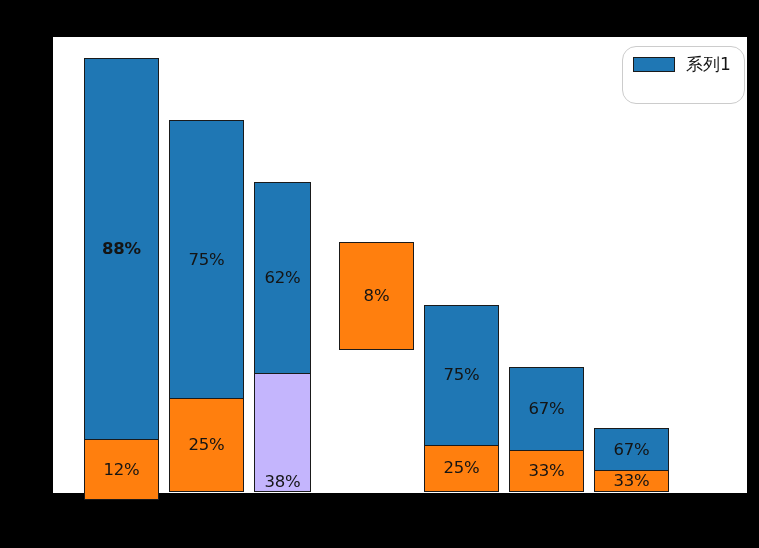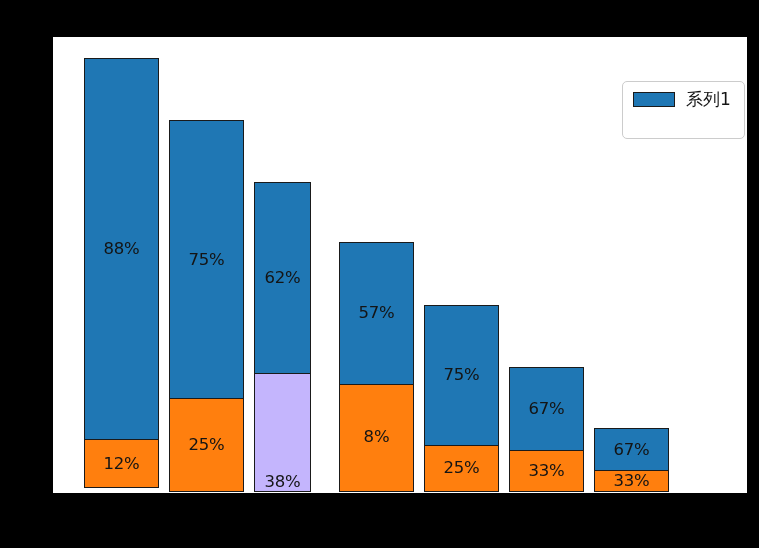--- a/index.html
+++ b/index.html
@@ -66,24 +66,23 @@
 
   
   #legend {
     position: absolute;
     left: 622px;
     top: 46px;
     width: 123px;
     height: 58px;
     background: #ffffff;
     border: 1px solid #cccccc;
-    border-radius: 5px;
+    border-radius: 14px;
     box-sizing: border-box;
     padding: 6px 8px 6px 10px;
-    margin-top: 35px;
   }
   .legend-row {
     display: flex;
     align-items: center;
     height: 22px;
   }
   .legend-swatch {
     width: 42px;
     height: 15px;
     border: 1.4px solid #1a1a1a;
@@ -99,47 +98,44 @@
     white-space: nowrap;
   }
 </style>
 </head>
 <body>
 
 <div id="figure">
   <div id="plot-area">
 
   <div class="bar-group" style="left: 31px; width: 75px; height: 435px;">
-        <div class="seg seg-top" style="height: 382.8px; background: rgb(31, 119, 180);">
+        <div class="seg seg-top" style="height: 382.8px; background: rgb(31, 119, 180); font-weight: bold;">
           <span class="seg-label">88%</span>
         </div>
-        <div class="seg seg-bottom" style="height: 49px; background: rgb(255, 127, 14); text-align: right;">
+        <div class="seg seg-bottom" style="height: 61px; background: rgb(255, 127, 14); text-align: right;">
           <span class="seg-label">12%</span>
         </div>
       </div>
       <div class="bar-group" style="left: 116px; width: 75px; height: 373px;">
         <div class="seg seg-top" style="height: 279.75px; background: rgb(31, 119, 180);">
           <span class="seg-label">75%</span>
         </div>
         <div class="seg seg-bottom" style="height: 93.25px; background: rgb(255, 127, 14);">
           <span class="seg-label">25%</span>
         </div>
       </div>
       <div class="bar-group" style="left: 201px; width: 57px; height: 311px;">
         <div class="seg seg-top" style="height: 192.82px; background: rgb(31, 119, 180);">
           <span class="seg-label">62%</span>
         </div>
         <div class="seg seg-bottom" style="height: 118.18px; background: #c4b5fd; align-items: flex-end;">
           <span class="seg-label">38%</span>
         </div>
       </div>
       <div class="bar-group" style="left: 286px; width: 75px; height: 251px;">
-        <div class="seg seg-top" style="height: 143.07px; background: rgb(31, 119, 180);">
-          <span class="seg-label">57%</span>
-        </div>
         <div class="seg seg-bottom" style="height: 107.93px; background: rgb(255, 127, 14);">
           <span class="seg-label">8%</span>
         </div>
       </div>
       <div class="bar-group" style="left: 371px; width: 75px; height: 188px;">
         <div class="seg seg-top" style="height: 141px; background: rgb(31, 119, 180);">
           <span class="seg-label">75%</span>
         </div>
         <div class="seg seg-bottom" style="height: 47px; background: rgb(255, 127, 14);">
           <span class="seg-label">25%</span>

